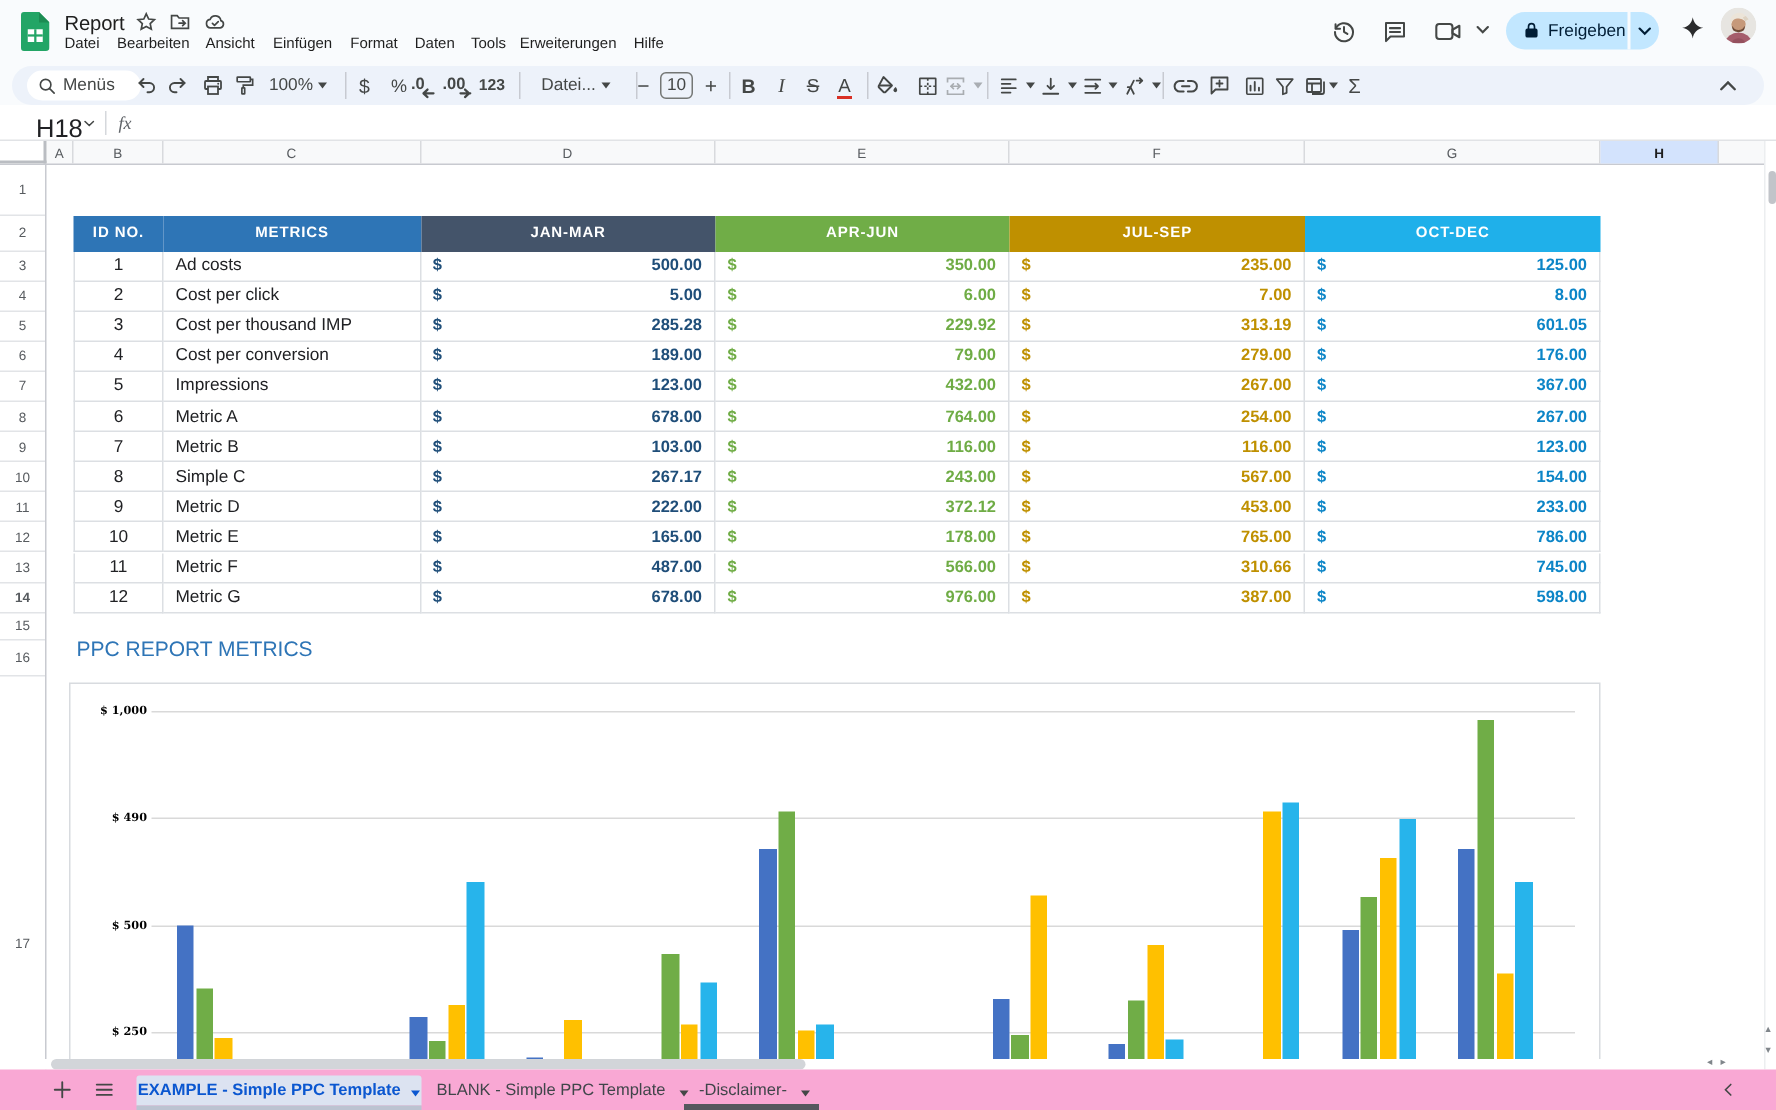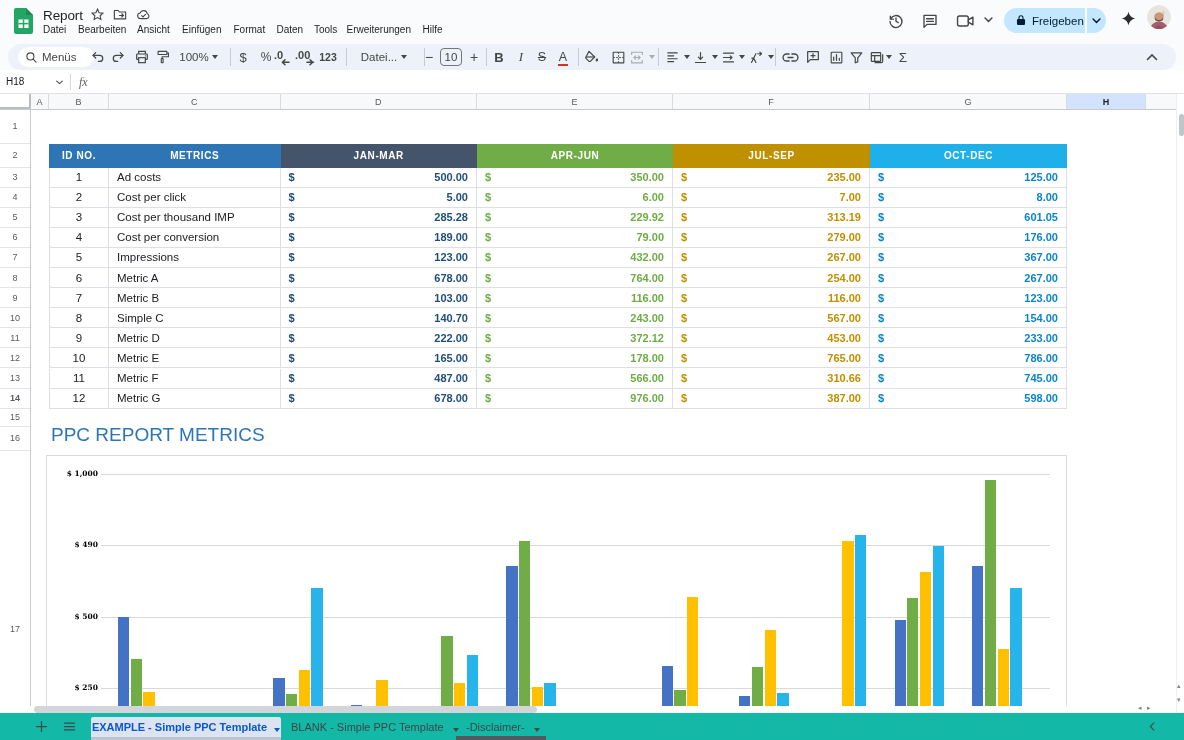--- a/index.html
+++ b/index.html
@@ -28,21 +28,21 @@
   .tb-div { position:absolute; top:4px; width:1px; height:18px; background:#c7cad1; }
   #menus-pill { position:absolute; left:10px; top:3px; width:76px; height:20px; background:#fff; border-radius:10px; display:flex; align-items:center; }
   #menus-label { font-size:11.5px; color:#444746; margin-left:4px; }
   .tb-txt { font-size:11.5px; color:#444746; white-space:nowrap; }
   .tb-bold { font-weight:700; font-size:13px; }
   #font-size-box { position:absolute; left:432px; top:4px; width:22px; height:18px; border:1px solid #747775; border-radius:4px; display:flex; align-items:center; justify-content:center; font-size:11.5px; color:#444746; }
   .dd { display:inline-block; width:0; height:0; border-left:3.8px solid transparent; border-right:3.8px solid transparent; border-top:4.6px solid #444746; }
 
   
   #formulabar { position:absolute; left:0; top:70px; width:1184px; height:24px; background:#fff; border-bottom:1px solid #e1e3e6; }
-  #name-box { position:absolute; left:6px; top:6px; font-size:10px; color:#202124; }
+  #name-box { position:absolute; left:24px; top:6px; font-size:17px; color:#202124; }
   #fx-icon { position:absolute; left:79px; top:5px; color:#5f6368; font-size:12px; font-style:italic; font-family:"Liberation Serif", serif; }
 
   
   #grid { position:absolute; left:0; top:94px; width:1184px; height:619px; overflow:hidden; pointer-events:none; }
   #colheaders { position:absolute; left:0; top:0; width:1176px; height:16px; background:#f8f9fa; border-bottom:1px solid #c8cad0; }
   .colhead { position:absolute; top:0; height:15px; border-right:1px solid #d8dadd; display:flex; align-items:center; justify-content:center; font-size:9px; color:#575b5f; }
   .colhead.selected { background:#d3e3fd; color:#1f1f1f; font-weight:700; }
   #corner { position:absolute; left:0; top:0; width:31px; height:15px; background:#fff; border-right:2px solid #babdc2; border-bottom:2px solid #babdc2; }
   #rowheaders { position:absolute; left:0; top:16px; width:31px; height:603px; background:#fff; border-right:1px solid #c8cad0; }
   .rowhead { position:absolute; left:0; width:30px; border-bottom:1px solid #e2e4e7; display:flex; align-items:center; justify-content:center; font-size:9px; color:#575b5f; }
@@ -53,30 +53,30 @@
   
   #sheet { position:absolute; left:0; top:94px; width:1176px; height:619px; overflow:hidden; background:#fff; }
   .t-headcell { position:absolute; display:flex; align-items:center; justify-content:center; color:#fff; font-weight:700; font-size:10px; letter-spacing:.06em; }
   .t-cell { position:absolute; border-bottom:1px solid #dcdfe3; border-right:1px solid #dcdfe3; font-size:11.5px; color:#202124; display:flex; align-items:center; }
   .t-cell.first { border-left:1px solid #dcdfe3; }
   .t-id { justify-content:center; }
   .t-metric { padding-left:8px; }
   .t-val { font-weight:700; font-size:11px; }
   .t-val .cur { position:absolute; left:8px; }
   .t-val .num { position:absolute; right:8px; }
-  #section-title { position:absolute; left:51px; top:330px; font-size:19px; color:#2e75b6; letter-spacing:0; white-space:nowrap; }
+  #section-title { position:absolute; left:51px; top:330px; font-size:14px; color:#2e75b6; letter-spacing:0; white-space:nowrap; }
 
   
   #chart { position:absolute; left:46px; top:361px; width:1021px; height:258px; background:#fff; border:1px solid #d8dbdf; overflow:hidden; }
   .gridline { position:absolute; height:1px; background:#d9d9d9; }
   .ytick { position:absolute; font-family:"DejaVu Serif", serif; font-size:7.5px; font-weight:700; color:#000; text-align:right; width:44px; }
   .bar { position:absolute; }
 
   
-  #tabbar { position:absolute; left:0; top:713px; width:1184px; height:27px; background:#14b8a6;text-align:center; }
+  #tabbar { position:absolute; left:0; top:713px; width:1184px; height:27px; background:#f9a8d4;text-align:center; }
   .tabbar-icon { position:absolute; top:6px; color:#444746; }
   #tab-active { position:absolute; left:91px; top:4px; width:190px; height:20px; background:#dce3f1; border-radius:2px 2px 0 0; display:flex; align-items:center; justify-content:center; }
   #tab-active .lbl { font-size:11px; font-weight:700; color:#0b57d0; white-space:nowrap; }
   #tab-active-shadow { position:absolute; left:91px; top:24px; width:190px; height:3px; background:#bcc3d1; }
   .tab-plain { position:absolute; top:4px; height:20px; display:flex; align-items:center; }
   .tab-plain .lbl { font-size:11px; color:#40454a; white-space:nowrap; }
   #tabstrip-scroll { position:absolute; left:456px; top:23px; width:90px; height:4px; background:#55585e; }
 </style>
 </head>
 <body>
@@ -504,21 +504,21 @@
         <span class="num">116.00</span>
       </div>
       <div class="t-cell t-val" style="left: 870px; top: 194.1px; width: 197px; height: 20.1px; color: rgb(12, 133, 199);">
         <span class="cur">$</span>
         <span class="num">123.00</span>
       </div>
       <div class="t-cell t-id first" style="left: 49px; top: 214.2px; width: 60px; height: 20.1px;">8</div>
       <div class="t-cell t-metric" style="left: 109px; top: 214.2px; width: 171.5px; height: 20.1px;">Simple C</div>
       <div class="t-cell t-val" style="left: 280.5px; top: 214.2px; width: 196.5px; height: 20.1px; color: rgb(31, 78, 121);">
         <span class="cur">$</span>
-        <span class="num">140.70</span>
+        <span class="num">267.17</span>
       </div>
       <div class="t-cell t-val" style="left: 477px; top: 214.2px; width: 196px; height: 20.1px; color: rgb(111, 172, 69);">
         <span class="cur">$</span>
         <span class="num">243.00</span>
       </div>
       <div class="t-cell t-val" style="left: 673px; top: 214.2px; width: 197px; height: 20.1px; color: rgb(191, 144, 0);">
         <span class="cur">$</span>
         <span class="num">567.00</span>
       </div>
       <div class="t-cell t-val" style="left: 870px; top: 214.2px; width: 197px; height: 20.1px; color: rgb(12, 133, 199);">

